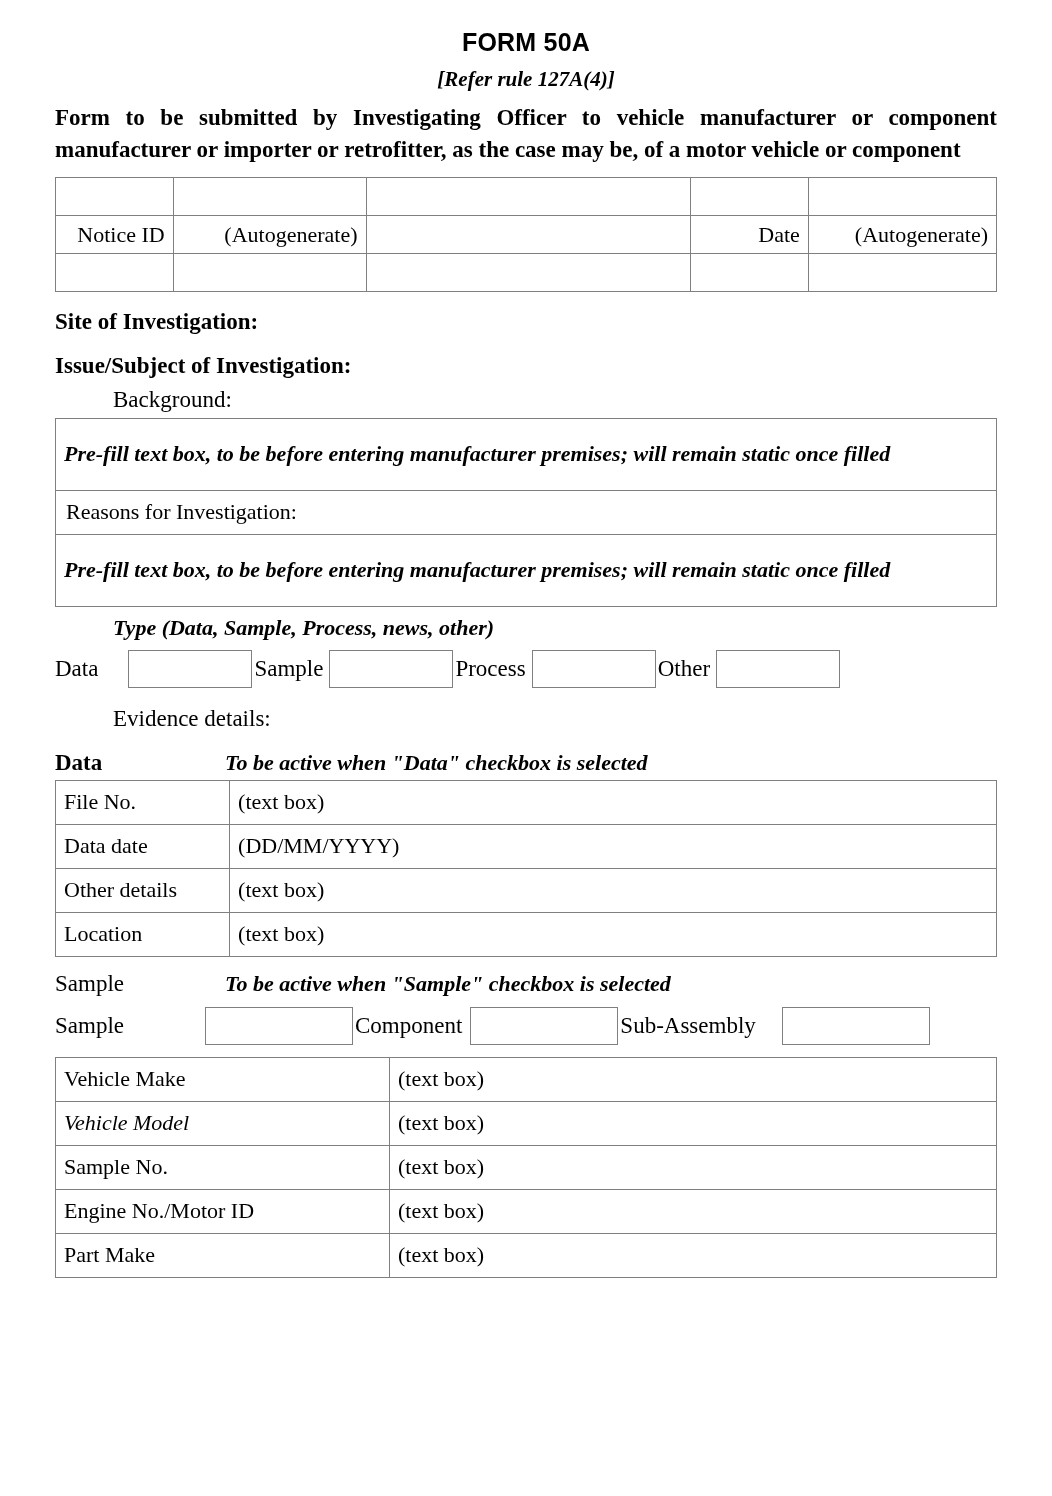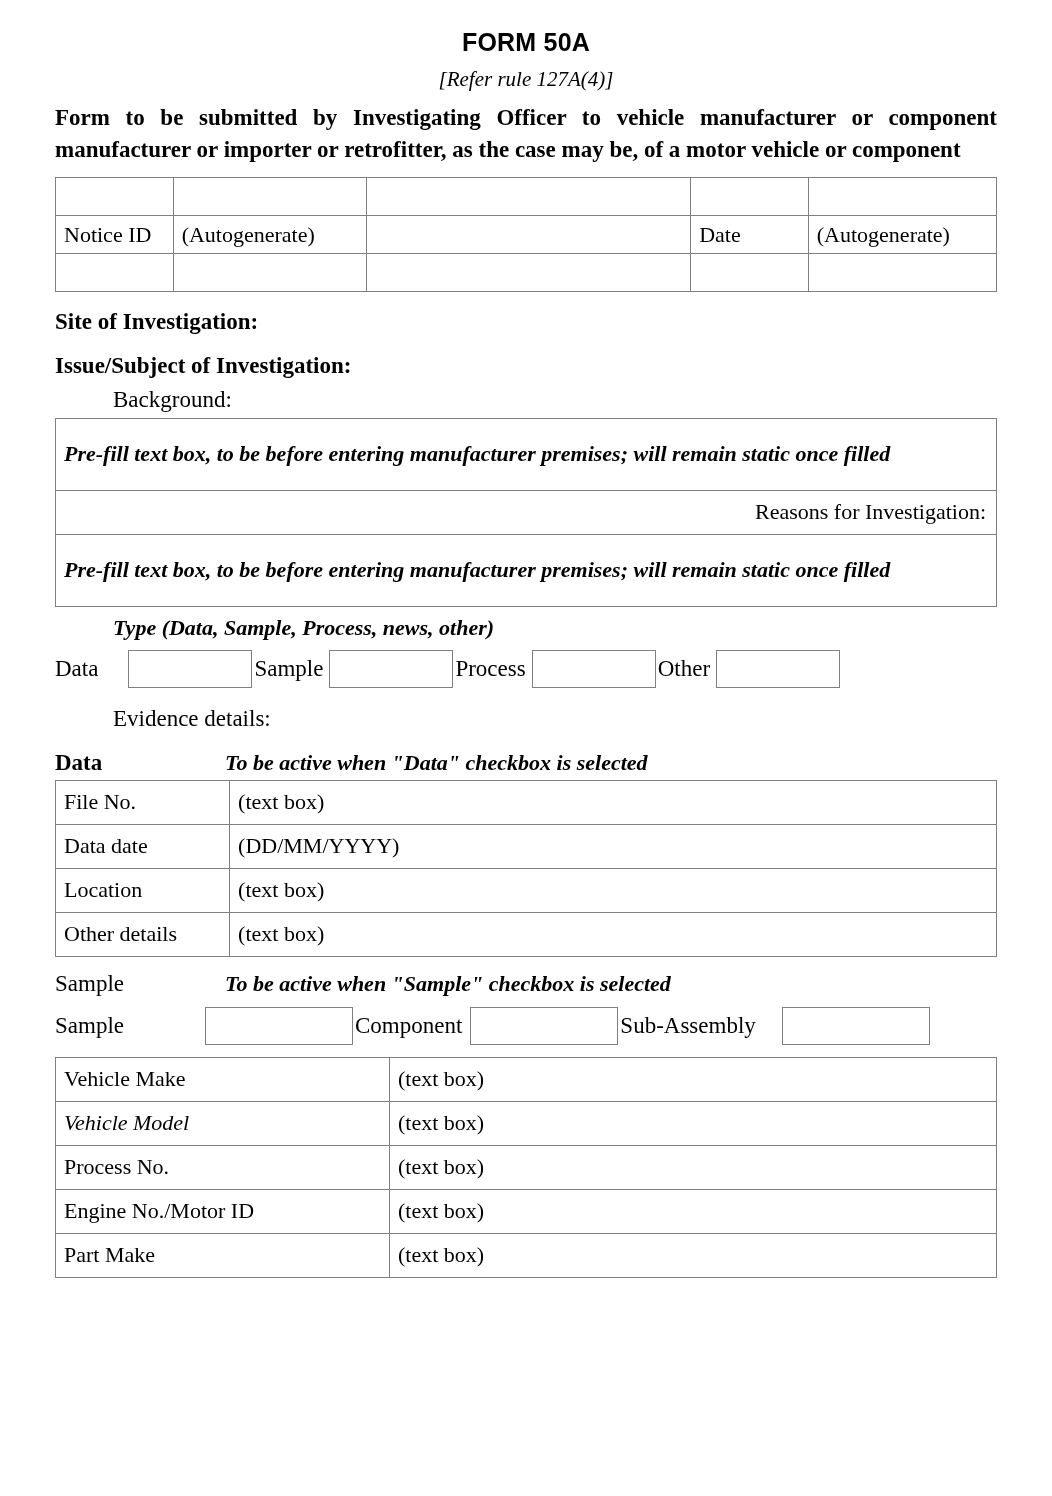--- a/index.html
+++ b/index.html
@@ -29,21 +29,21 @@
     font-family: "Liberation Sans", "DejaVu Sans", sans-serif;
     font-weight: bold;
     font-size: 25px;
     letter-spacing: 0.2px;
     margin: 28px 0 0 0;
     line-height: 1.15;
   }
   .form-subtitle {
     text-align: center;
     font-style: italic;
-    font-weight: normal;
+    font-weight: bold;
     font-size: 21px;
     margin: 10px 0 0 0;
     line-height: 1.15;
   }
   .form-desc {
     font-weight: bold;
     font-size: 23px;
     line-height: 1.38;
     text-align: justify;
     margin: 11px 0 0 0;
@@ -148,21 +148,21 @@
 </style>
 </head>
 <body>
 
 <div class="page">
 
   <div class="form-title">FORM 50A</div>
   <div class="form-subtitle">[Refer rule 127A(4)]</div>
   <div class="form-desc">Form to be submitted by Investigating Officer to vehicle manufacturer or component manufacturer or importer or retrofitter, as the case may be, of a motor vehicle or component</div>
 
-  <table class="grid notice-table" style="margin-top:12px;">
+  <table class="grid notice-table" style="margin-top:12px;text-align:right;">
     <colgroup>
       <col style="width:12.5%">
         <col style="width:20.5%">
         <col style="width:34.5%">
         <col style="width:12.5%">
         <col style="width:20%">
     </colgroup>
     <tbody>
       <tr>
         <td></td>
@@ -195,21 +195,21 @@
 
   <table class="grid bg-table">
     <colgroup>
         <col style="width:100%">
       </colgroup>
     <tbody>
       <tr>
         <td style="height:72px;">Pre-fill text box, to be before entering manufacturer premises; will remain static once filled</td>
       </tr>
       <tr>
-        <td class="plain" style="height:44px;text-align:right;">Reasons for Investigation:</td>
+        <td class="plain" style="height:44px;">Reasons for Investigation:</td>
       </tr>
       <tr>
         <td style="height:72px;">Pre-fill text box, to be before entering manufacturer premises; will remain static once filled</td>
       </tr>
     </tbody>
   </table>
 
   <div class="evi-note">Type (Data, Sample, Process, news, other)</div>
 
   <div class="chk-row">
@@ -238,25 +238,25 @@
     <tbody>
       <tr>
         <td style="height:44px;">File No.</td>
         <td>(text box)</td>
       </tr>
       <tr>
         <td style="height:44px;font-family:Liberation Serif, serif;">Data date</td>
         <td>(DD/MM/YYYY)</td>
       </tr>
       <tr>
+        <td style="height:44px;">Other details</td>
+        <td>(text box)</td>
+      </tr>
+      <tr>
         <td style="height:44px;">Location</td>
-        <td>(text box)</td>
-      </tr>
-      <tr>
-        <td style="height:44px;">Other details</td>
         <td>(text box)</td>
       </tr>
     </tbody>
   </table>
 
   <div class="dt-head" style="margin-top:14px;">
     <span class="nm">Sample</span>
     <span class="note">To be active when "Sample" checkbox is selected</span>
   </div>
 
@@ -277,21 +277,21 @@
     <tbody>
       <tr>
         <td style="height:44px;">Vehicle Make</td>
         <td>(text box)</td>
       </tr>
       <tr>
         <td style="height:44px;font-style:italic;">Vehicle Model</td>
         <td>(text box)</td>
       </tr>
       <tr>
-        <td style="height:44px;">Process No.</td>
+        <td style="height:44px;">Sample No.</td>
         <td>(text box)</td>
       </tr>
       <tr>
         <td style="height:44px;">Engine No./Motor ID</td>
         <td>(text box)</td>
       </tr>
       <tr>
         <td style="height:44px;">Part Make</td>
         <td>(text box)</td>
       </tr>

